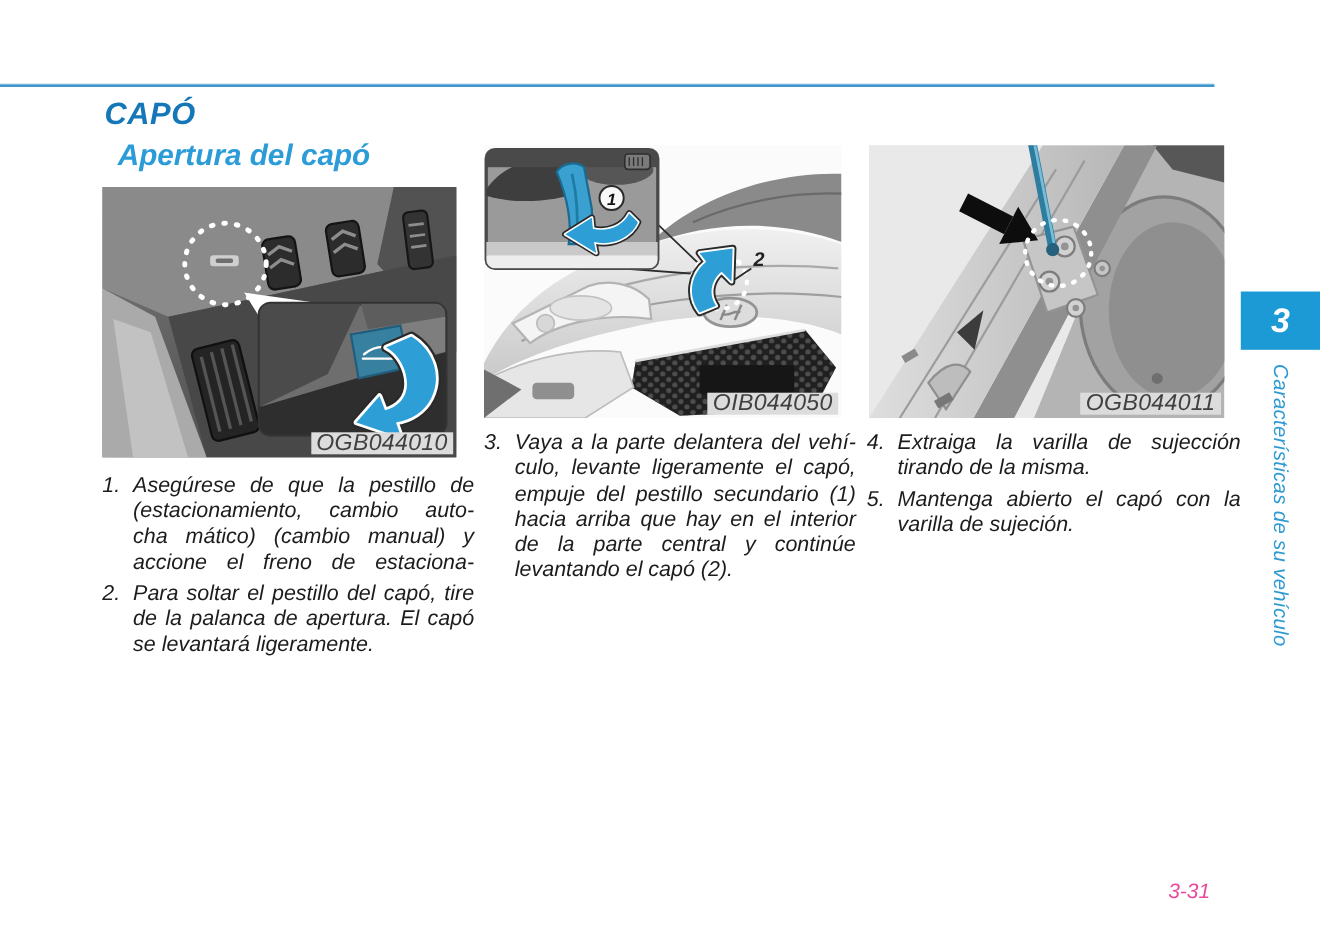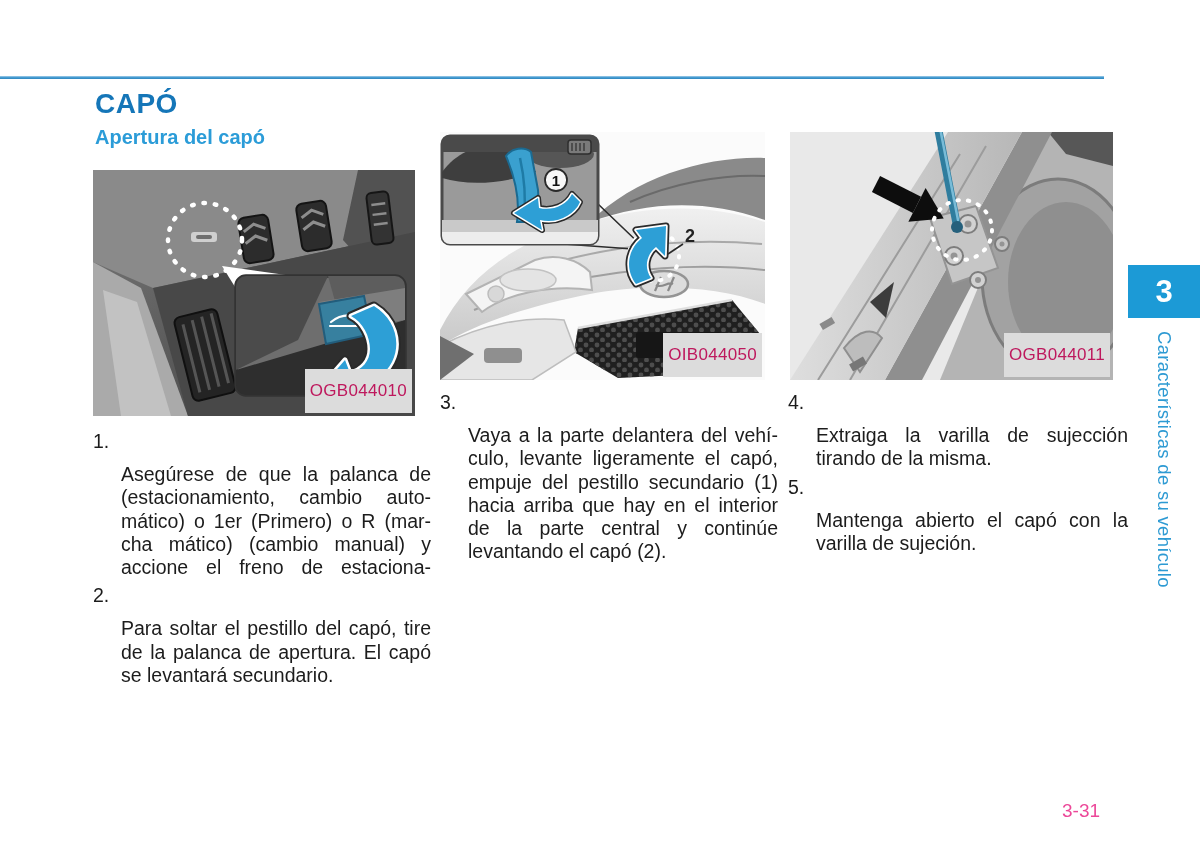--- a/index.html
+++ b/index.html
@@ -1,37 +1,37 @@
 <!DOCTYPE html>
 <html><head>
 <meta charset="utf-8">
 <style>
   html,body{margin:0;padding:0;background:#ffffff;}
   .page{
     position:relative;width:1200px;height:855px;background:#ffffff;overflow:hidden;
-    font-family:"Liberation Sans", sans-serif;color:#1c1c1c;
+    font-family:"Liberation Sans", sans-serif;color:#1c1c1c;font-style:italic;
   }
   .top-rule{position:absolute;left:0;top:76px;width:1104px;height:3px;
     background:linear-gradient(#a6cfe9 0%, #3d97cf 55%, #2f87bf 100%);}
   .title{position:absolute;left:95px;top:88px;font-size:28px;font-weight:bold;color:#1576b8;letter-spacing:.5px;}
-  .subtitle{position:absolute;left:95px;top:126px;font-size:20px;font-weight:bold;color:#2b9cd8;}
+  .subtitle{position:absolute;left:107px;top:126px;font-size:27px;font-weight:bold;color:#2b9cd8;}
   .figure{position:absolute;background:#f2f2f2;}
   .figure svg{display:block;}
   #fig1{left:93px;top:170px;width:322px;height:246px;border-radius:13px;}
   #fig2{left:440px;top:132px;width:325px;height:248px;background:#fdfdfd;}
   #fig3{left:790px;top:132px;width:323px;height:248px;background:#ececec;text-align:center;}
-  .fig-caption{position:absolute;right:3px;bottom:3px;background:#dcdcdc;color:#be185d;
-    font-size:17px;line-height:20px;padding:12px 5px;letter-spacing:.3px;}
+  .fig-caption{position:absolute;right:3px;bottom:3px;background:#dcdcdc;color:#404040;
+    font-size:21px;line-height:20px;padding:0 5px;letter-spacing:.3px;}
   .col{position:absolute;font-size:19.5px;line-height:23.3px;color:#1c1c1c;}
   #col-0{left:93px;top:430px;width:338px;}
   #col-1{left:440px;top:391px;width:338px;}
   #col-2{left:788px;top:391px;width:340px;}
   .step{display:flex;margin-bottom:5px;}
   .step-num{width:28px;flex:none;}
-  .step-text{flex:1;min-width:0;margin-top:33px;}
+  .step-text{flex:1;min-width:0;}
   .jl{text-align:justify;text-align-last:justify;}
   .chapter-tab{position:absolute;left:1128px;top:265px;width:72px;height:53px;background:#1c9ad6;
     display:flex;align-items:center;justify-content:center;}
   .chapter-tab span{color:#ffffff;font-size:31px;font-weight:bold;}
   .chapter-label{position:absolute;left:1128px;top:331px;width:72px;height:290px;
     display:flex;justify-content:center;}
   .chapter-label span{writing-mode:vertical-rl;font-size:18.5px;color:#2d9ad3;letter-spacing:.3px;}
   .page-number{position:absolute;left:1062px;top:800px;font-size:19px;color:#ec4899;}
 </style>
 </head>
@@ -237,33 +237,32 @@
 
       <circle cx="172" cy="98" r="30" fill="none" stroke="#ffffff" stroke-width="4" stroke-dasharray="1.5 9" stroke-linecap="round"></circle>
     </svg>
     <div class="fig-caption">OGB044011</div>
   </div>
 
   <div class="col" id="col-0">
       <div class="step">
         <span class="step-num">1.</span>
         <div class="step-text">
-          <div class="line jl">Asegúrese de que la palanca de</div>
+          <div class="line jl">Asegúrese de que la pestillo de</div>
           <div class="line jl">(estacionamiento, cambio auto-</div>
-          <div class="line jl">mático) o 1er (Primero) o R (mar-</div>
           <div class="line jl">cha mático) (cambio manual) y</div>
           <div class="line jl">accione el freno de estaciona-</div>
         </div>
       </div>
       <div class="step">
         <span class="step-num">2.</span>
         <div class="step-text">
           <div class="line jl">Para soltar el pestillo del capó, tire</div>
           <div class="line jl">de la palanca de apertura. El capó</div>
-          <div class="line">se levantará secundario.</div>
+          <div class="line">se levantará ligeramente.</div>
         </div>
       </div>
     </div>
   <div class="col" id="col-1">
       <div class="step">
         <span class="step-num">3.</span>
         <div class="step-text">
           <div class="line jl">Vaya a la parte delantera del vehí-</div>
           <div class="line jl">culo, levante ligeramente el capó,</div>
           <div class="line jl">empuje del pestillo secundario (1)</div>

